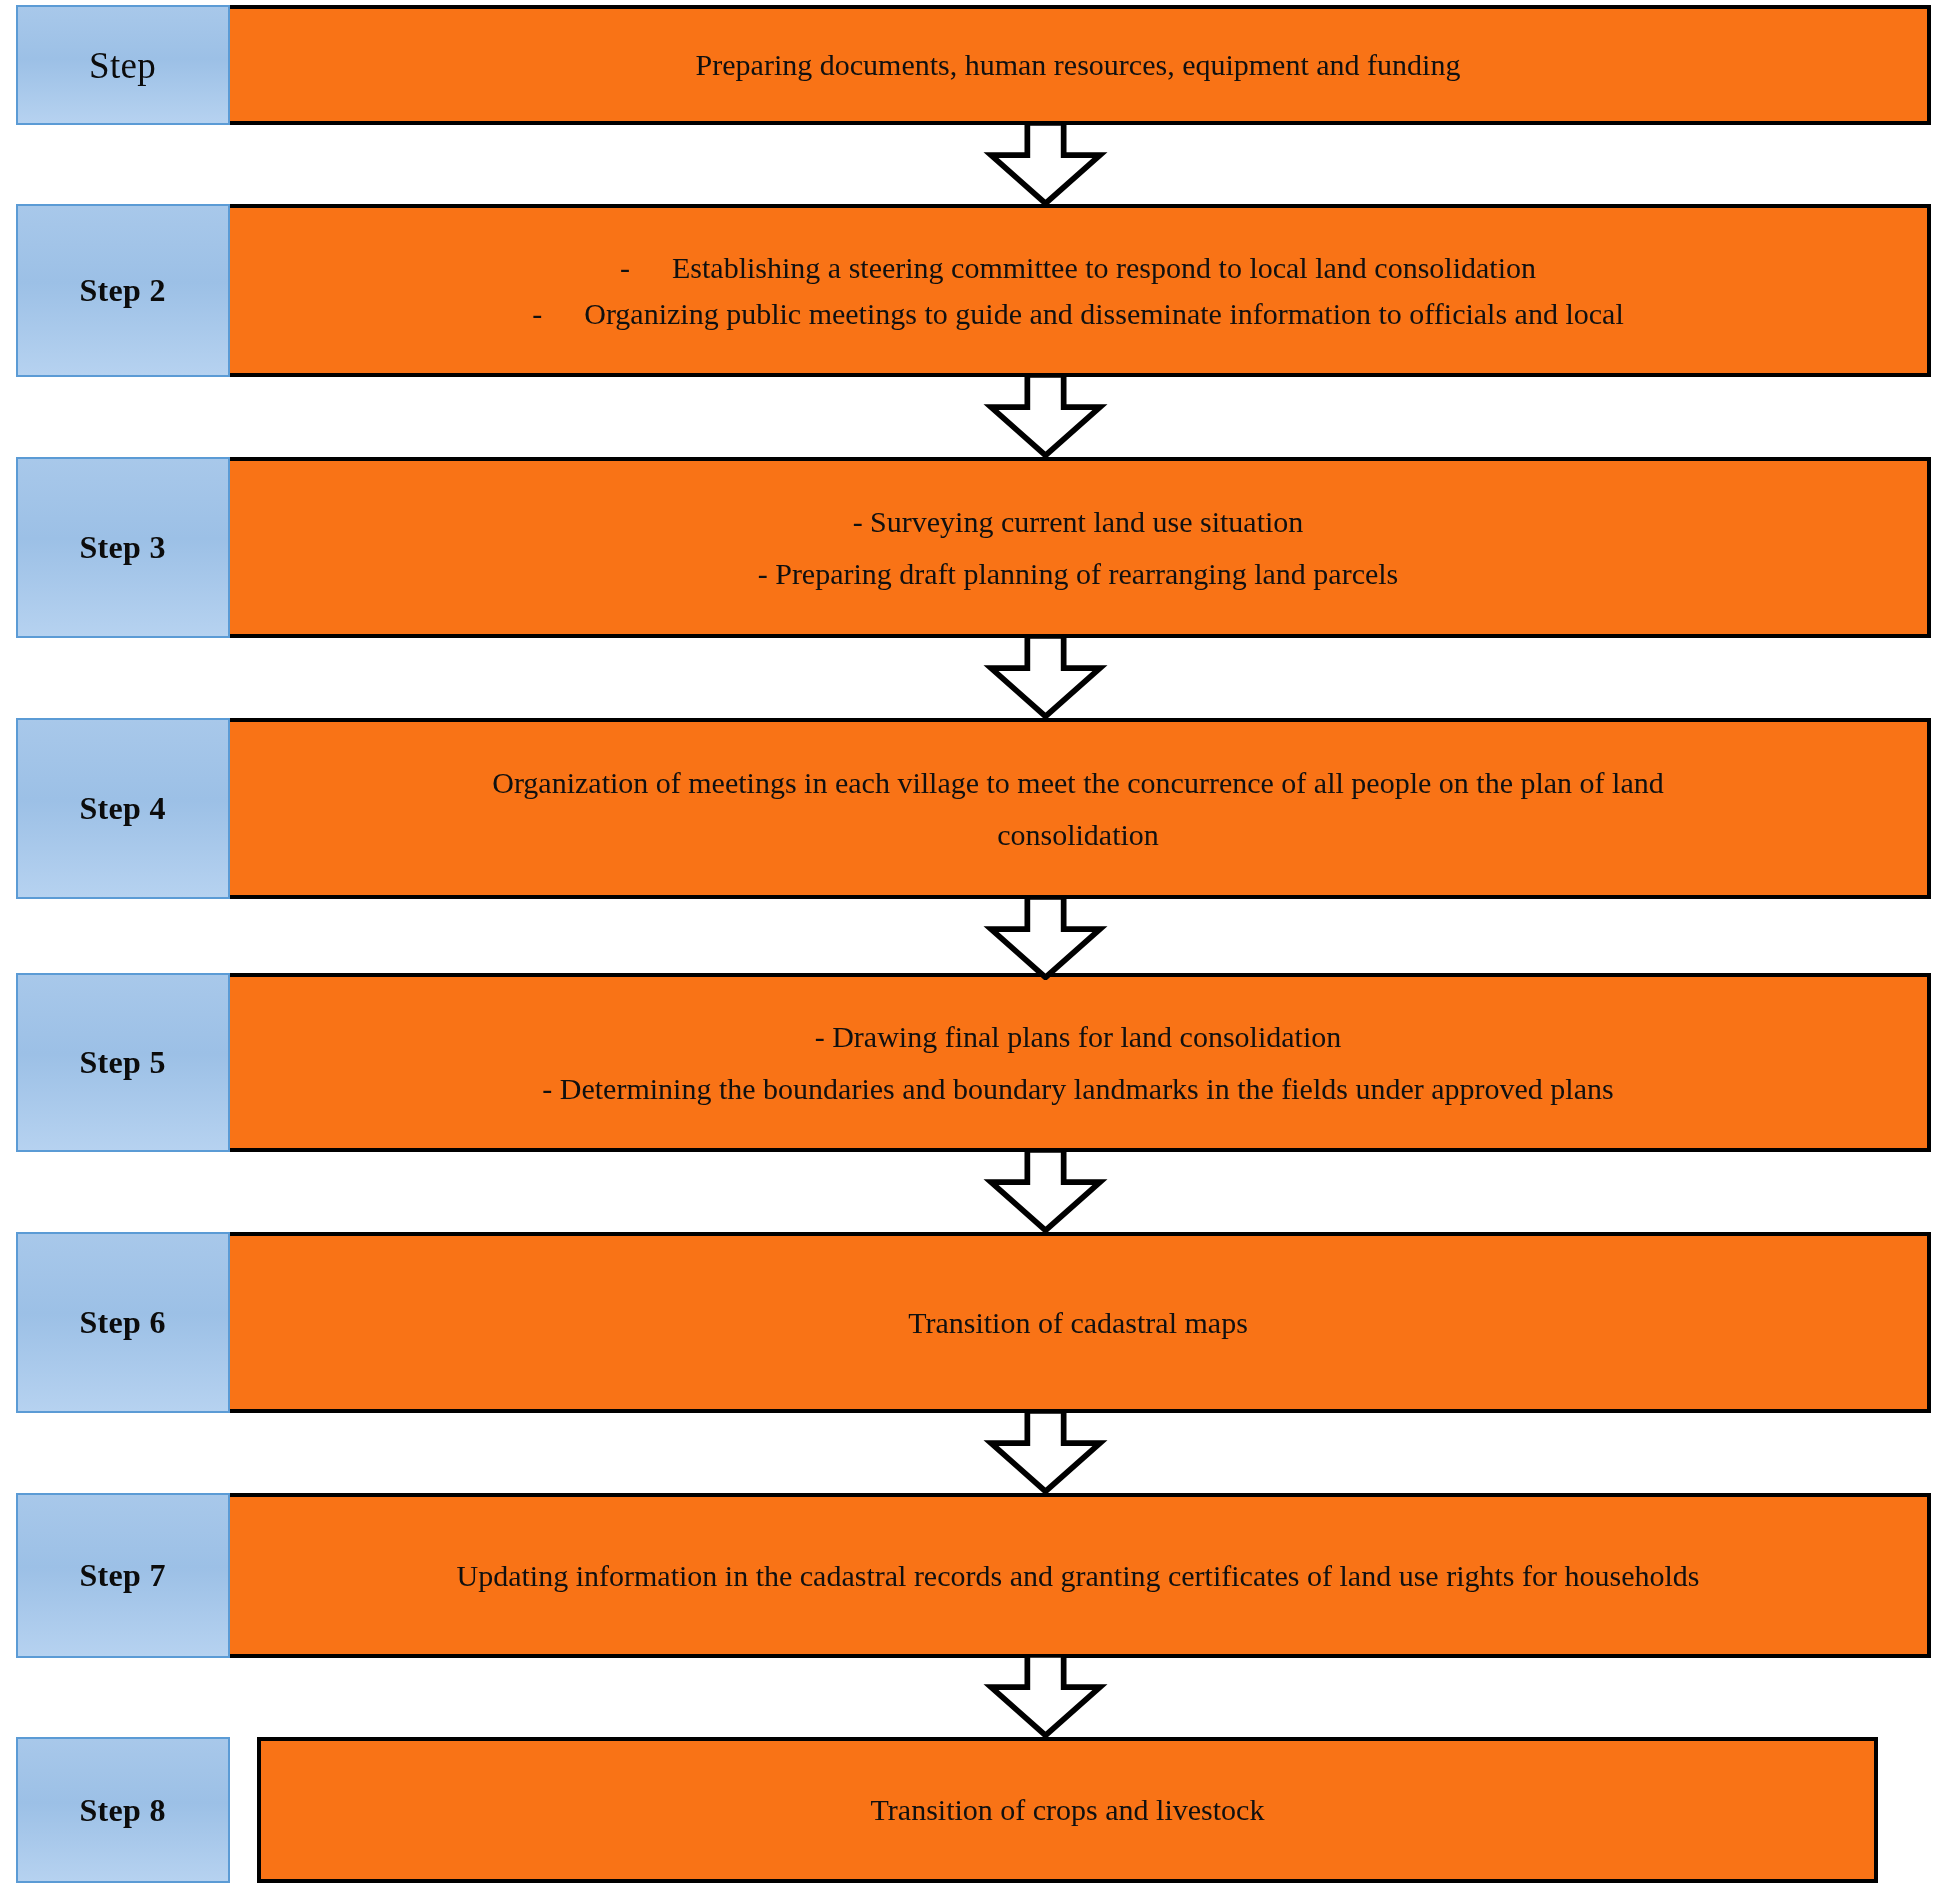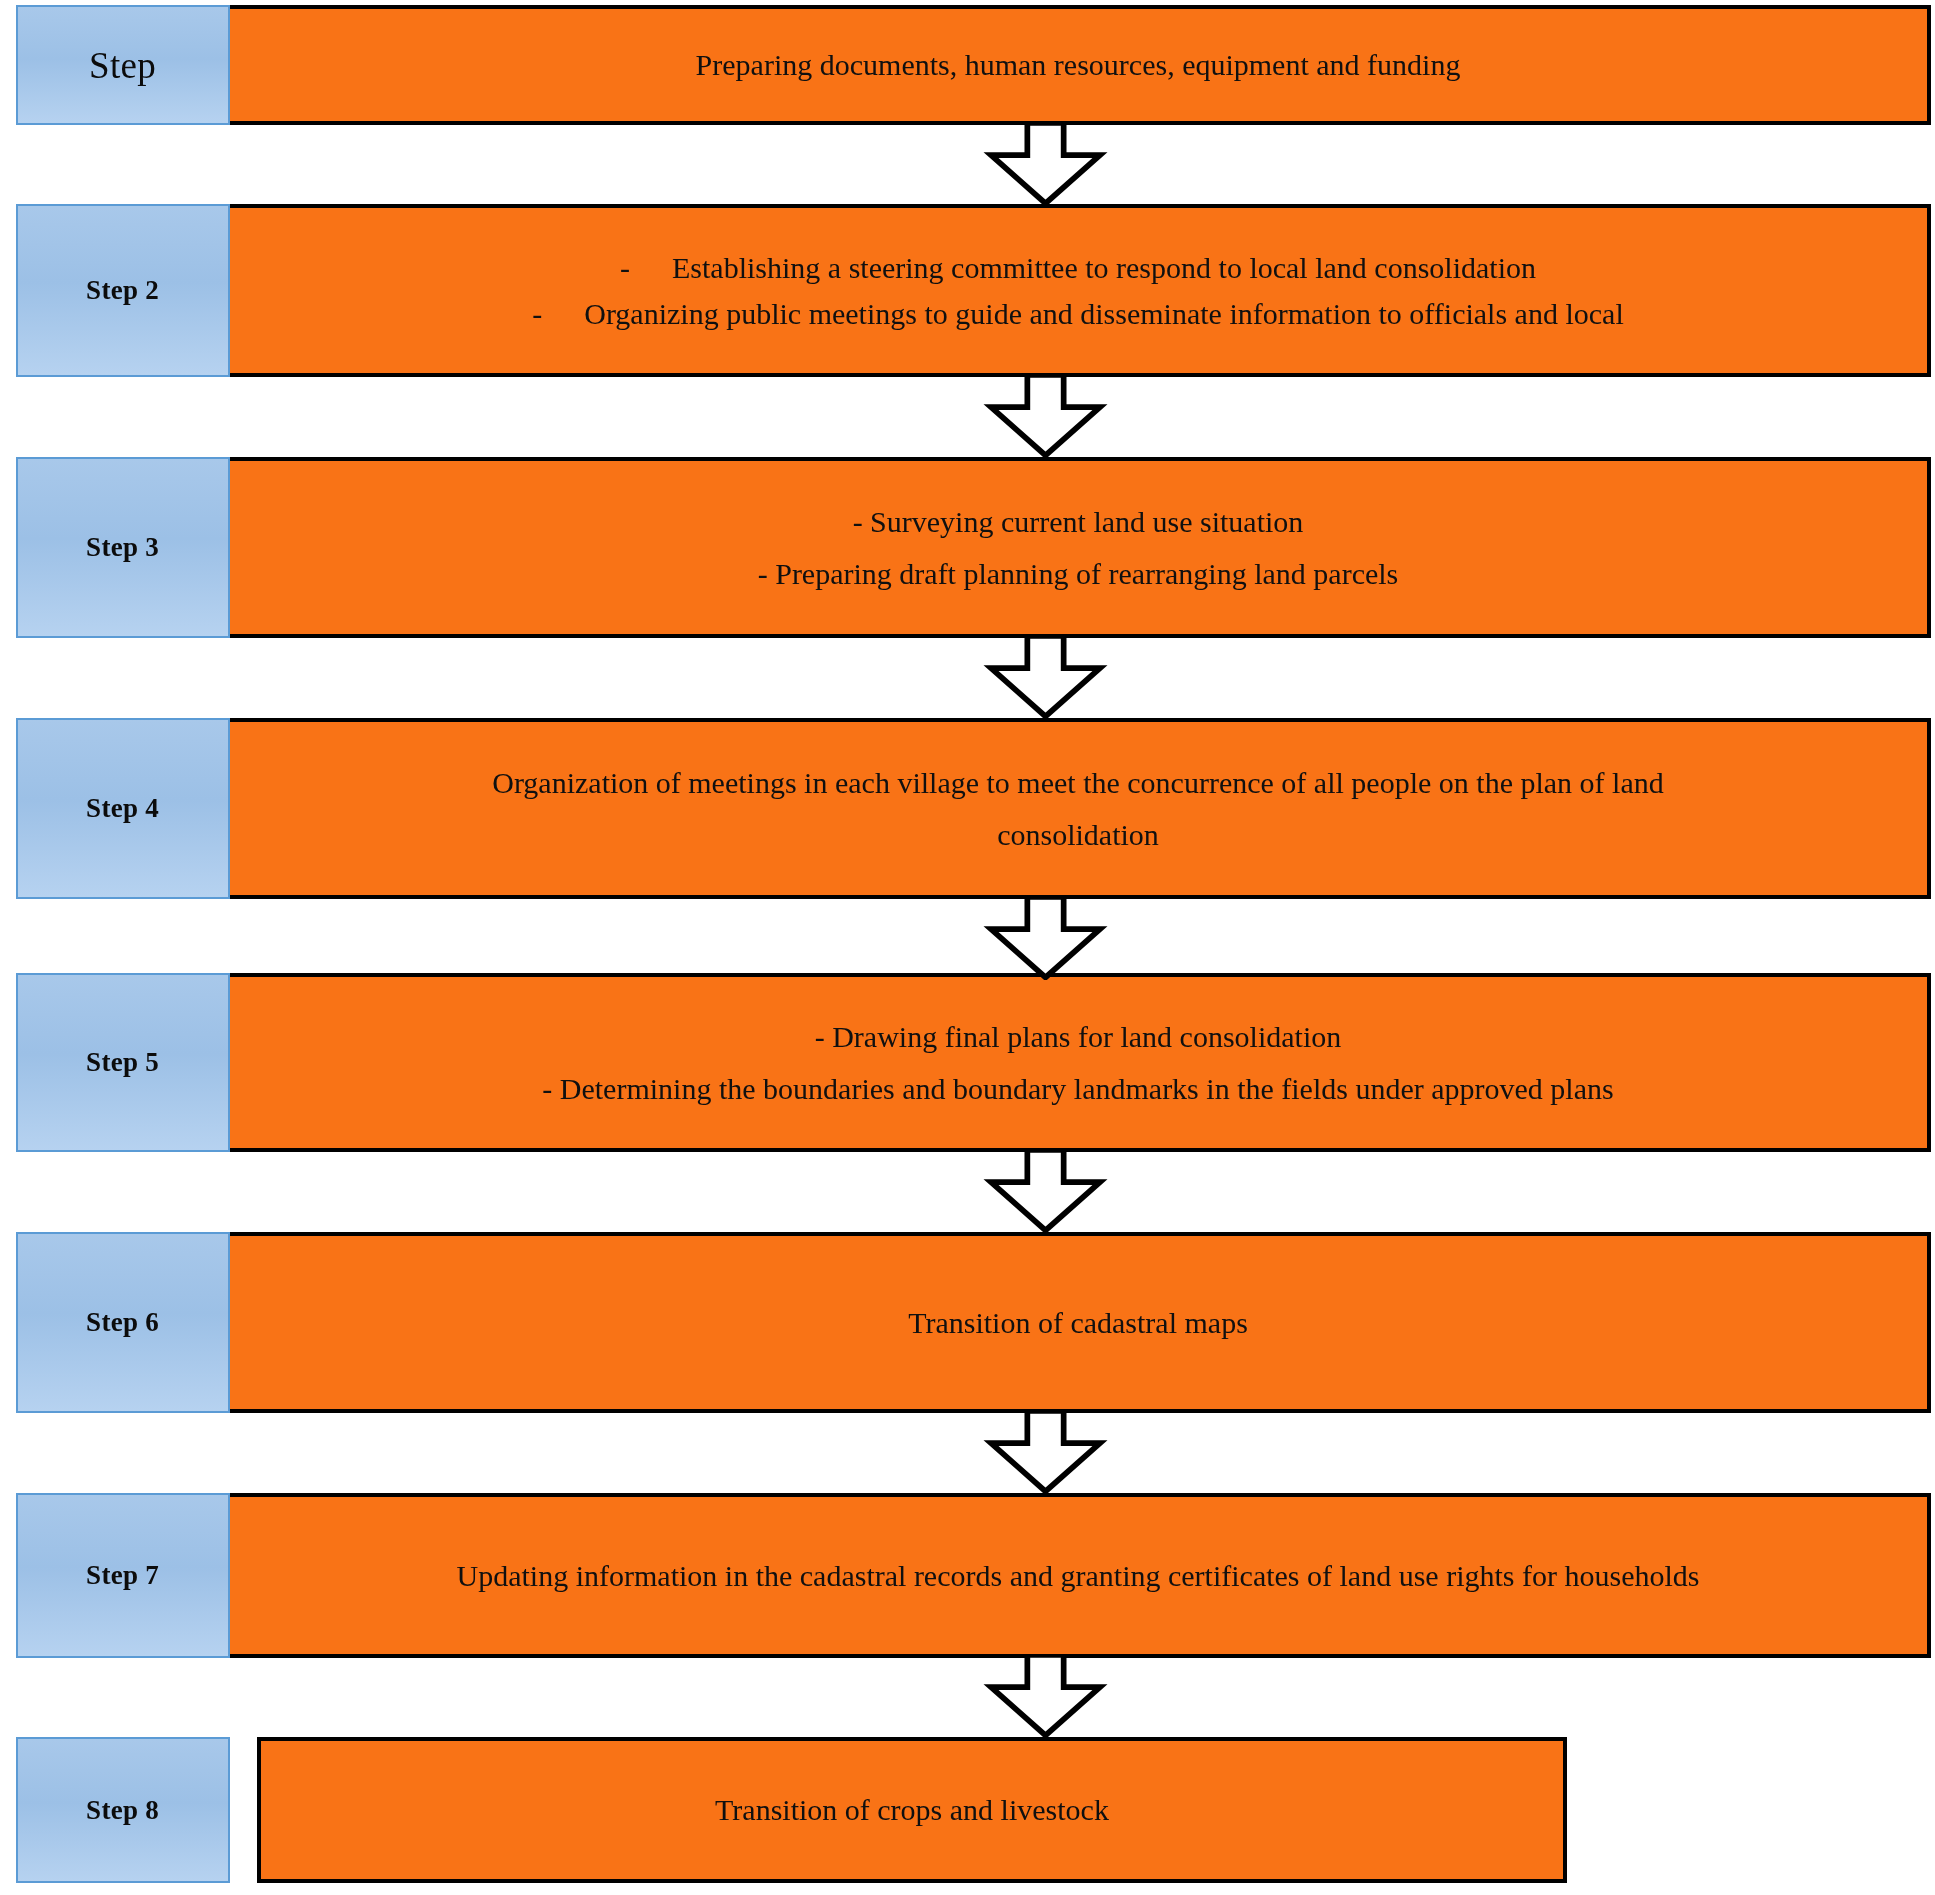--- a/index.html
+++ b/index.html
@@ -30,21 +30,21 @@
   .step-label {
     box-sizing: border-box;
     width: 214px;
     flex: 0 0 214px;
     background: linear-gradient(to bottom, #a8c8ea 0%, #9cc0e6 45%, #b6d2f0 100%);
     border: 2.6px solid #5b9bd5;
     display: flex;
     align-items: center;
     justify-content: center;
     font-weight: bold;
-    font-size: 27px;
+    font-size: 32px;
     color: #0c0c0c;
     letter-spacing: 0.3px;
     z-index: 3;
   }
   .step-label.plain {
     font-weight: normal;
     font-size: 37px;
   }
 
   
@@ -190,21 +190,21 @@
       <span class="line">Updating information in the cadastral records and granting certificates of land use rights for households</span>
     </div>
   </div>
 
   <div class="arrow" style="top:1655px; left:983px; width:125px; height:83px;">
     <svg viewBox="0 0 240 160" width="125" height="83" aria-hidden="true">
       <polygon points="85,0 155,0 155,62 225,62 120,155 15,62 85,62" fill="#ffffff" stroke="#000000" stroke-width="11" stroke-linejoin="miter"></polygon>
     </svg>
   </div>
 
-  <div class="step-row" style="top:1737px; left:15.6px; width:1551px; height:146px;gap:32px;">
+  <div class="step-row" style="top:1737px; left:15.6px; width:1862px; height:146px;gap:32px;">
     <div class="step-label">Step 8</div>
     <div class="step-box single">
       <span class="line">Transition of crops and livestock</span>
     </div>
   </div>
 
 </div>
 
 
 </body></html>

